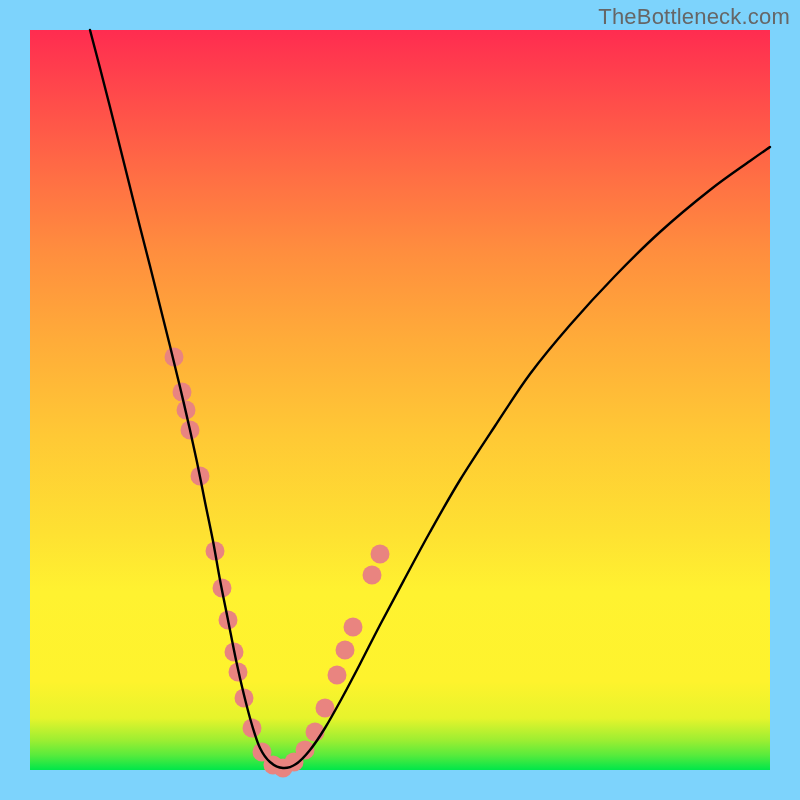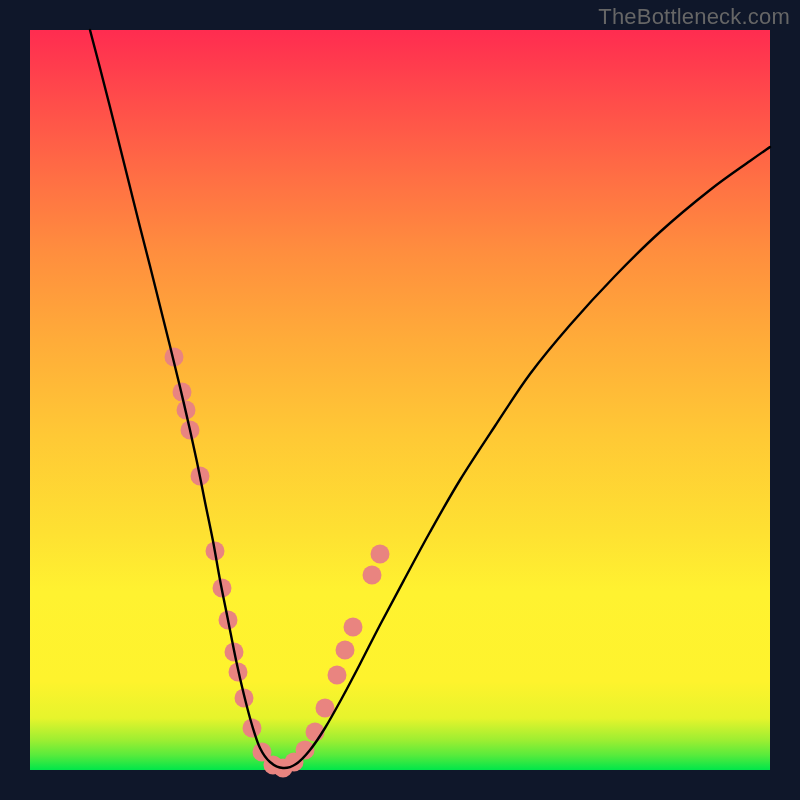--- a/index.html
+++ b/index.html
@@ -8,21 +8,21 @@
     width: 800px;
     height: 800px;
     overflow: hidden;
     background: #000;
     font-family: Arial, Helvetica, sans-serif;
   }
   .frame {
     position: relative;
     width: 800px;
     height: 800px;
-    background: #0f172a;
+    background: #7dd3fc;
   }
   .plot {
     position: absolute;
     left: 30px;
     top: 30px;
     width: 740px;
     height: 740px;
     
     background: linear-gradient(
       to top,

